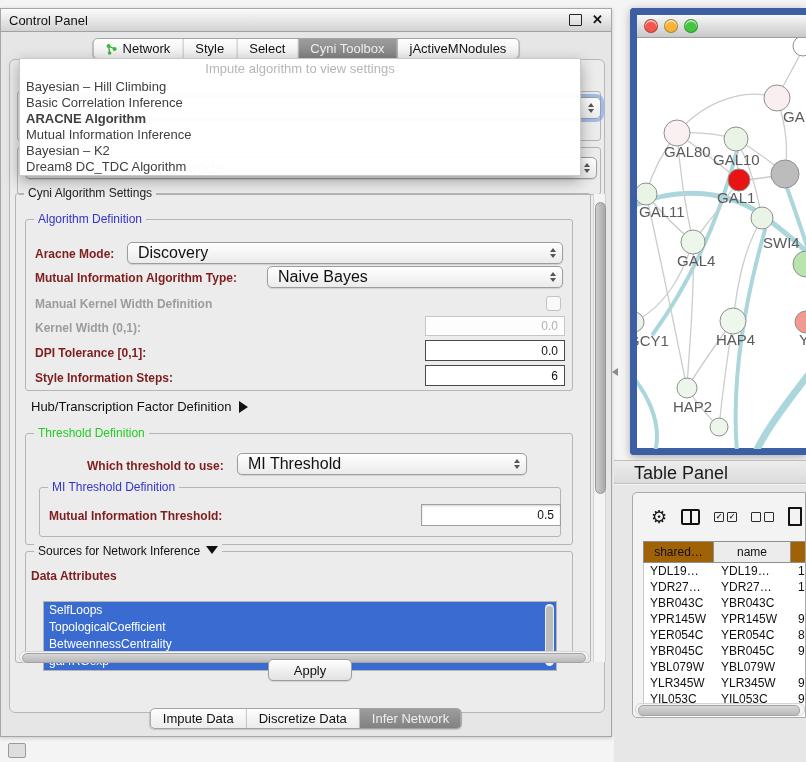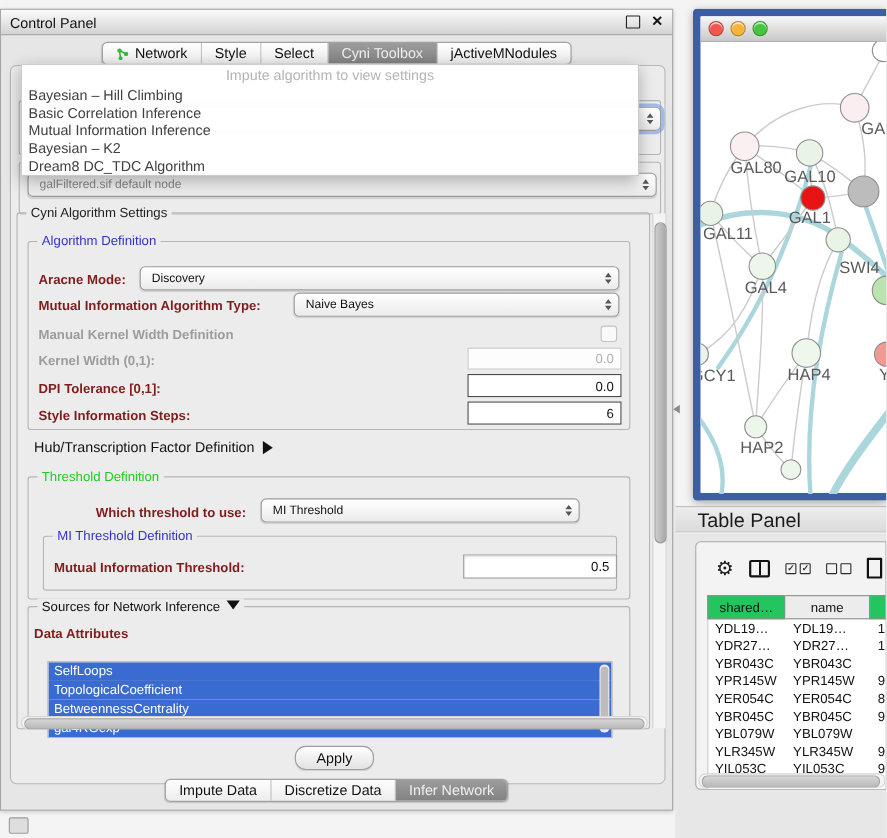--- a/index.html
+++ b/index.html
@@ -22,21 +22,21 @@
   .seg>div:last-child{border-right:none;}
   .seg>div.on{background:linear-gradient(#9c9c9c,#828282);color:#efefef;border-right-color:#8a8a8a;}
 
   
   .group{border:1px solid #b5b5b5;border-radius:3px;}
   .gt{position:absolute;top:-8px;left:8px;background:#ececec;padding:0 4px;font-size:12px;white-space:nowrap;}
 
   
   .combo{height:22px;background:linear-gradient(#ffffff,#ebebeb);border:1px solid #9d9d9d;border-radius:5px;
          display:flex;align-items:center;box-shadow:0 1px 1px rgba(0,0,0,.12);}
-  .combo .ct{flex:1;padding:0 10px;font-size:11px;color:#111;white-space:nowrap;overflow:hidden;}
+  .combo .ct{flex:1;padding:0 10px;font-size:16px;color:#111;white-space:nowrap;overflow:hidden;}
   .combo .ar{display:flex;flex-direction:column;align-items:center;gap:2px;padding-right:6px;}
   .tri-up{width:0;height:0;border-left:3.5px solid transparent;border-right:3.5px solid transparent;border-bottom:4.5px solid #555;}
   .tri-dn{width:0;height:0;border-left:3.5px solid transparent;border-right:3.5px solid transparent;border-top:4.5px solid #555;}
   .focusring{box-shadow:0 0 0 3px rgba(99,150,235,.55);}
 
   
   .field{background:#fff;border:1px solid #4a4a4a;font-size:12px;display:flex;align-items:center;
          justify-content:flex-end;padding:0 6px;color:#111;}
   .field.dis{border:1px solid #c7c7c7;color:#b2b2b2;background:#fdfdfd;}
   .field.soft{border:1px solid #9f9f9f;box-shadow:inset 0 1px 2px rgba(0,0,0,.18);}
@@ -81,21 +81,21 @@
 
   
   #tp-header{left:614px;top:460px;width:192px;height:24px;background:linear-gradient(#ededed,#dbdbdb);
              border-top:1px solid #bdbdbd;border-bottom:1px solid #c2c2c2;font-size:18px;color:#1a1a1a;
              line-height:24px;padding-left:20px;}
   #tp-desk{left:614px;top:485px;width:192px;height:277px;background:#e7e7e7;}
   .tp-card{background:#f3f3f3;border:1px solid #a9a9a9;border-radius:5px 0 0 5px;overflow:hidden;}
   .th{font-size:12px;color:#111;border:1px solid #8f8f8f;border-left:none;display:flex;align-items:center;
       justify-content:center;height:22px;box-sizing:border-box;background:#ececec;flex:none;}
   .th:first-child{border-left:1px solid #8f8f8f;}
-  .th.selcol{background:#22c55e;}
+  .th.selcol{background:#a16207;}
   .tr{display:flex;height:16px;}
   .td{font-size:12px;color:#111;height:16px;line-height:16px;padding-left:6px;white-space:nowrap;overflow:hidden;
       box-sizing:border-box;flex:none;}
   .mini-box{width:10px;height:10px;border:1.5px solid #2b2b2b;border-radius:1px;display:inline-block;box-sizing:border-box;
             font-size:8px;line-height:8px;text-align:center;color:#2b2b2b;font-weight:bold;}
 
   .grip{width:0;height:0;border-top:4px solid transparent;border-bottom:4px solid transparent;border-right:6px solid #8b8b8b;}
 </style>
 </head>
 <body>
@@ -154,20 +154,21 @@
           <i class="tri-dn"></i>
         </span>
     </div>
 
     <div id="algo-popup" class="abs" style="left:18px;top:49px;width:562px;">
       <div class="pop-head">Impute algorithm to view settings</div>
       <div id="algo-options">
 
       <div class="pop-item">Bayesian – Hill Climbing</div>
           <div class="pop-item">Basic Correlation Inference</div>
+          <div class="pop-item" style="font-weight: bold;">ARACNE Algorithm</div>
           <div class="pop-item">Mutual Information Inference</div>
           <div class="pop-item">Bayesian – K2</div>
           <div class="pop-item">Dream8 DC_TDC Algorithm</div>
         </div>
     </div>
 
     <div class="abs group" style="left:14px;top:184px;width:576px;height:470px;">
       <span class="gt" style="color:#222;">Cyni Algorithm Settings</span>
     </div>
 
@@ -246,21 +247,21 @@
         </div>
       <div class="list-sb">
           <div class="th2"></div>
         </div>
     </div>
 
     <div class="abs sbh" style="left:18px;top:642px;width:570px;height:12px;">
       <div class="thumb" style="left:2px;width:562px;"></div>
     </div>
 
-    <div class="abs btn" style="left:267px;top:669px;width:72px;height:22px;border-radius:10px;">
+    <div class="abs btn" style="left:267px;top:650px;width:84px;height:22px;">
       <span>Apply</span>
     </div>
 
     <div class="abs seg" style="left:50%;top:699px;transform:translateX(-50%);">
       <div>
           <span>Impute Data</span>
         </div>
       <div>
           <span>Discretize Data</span>
         </div>

